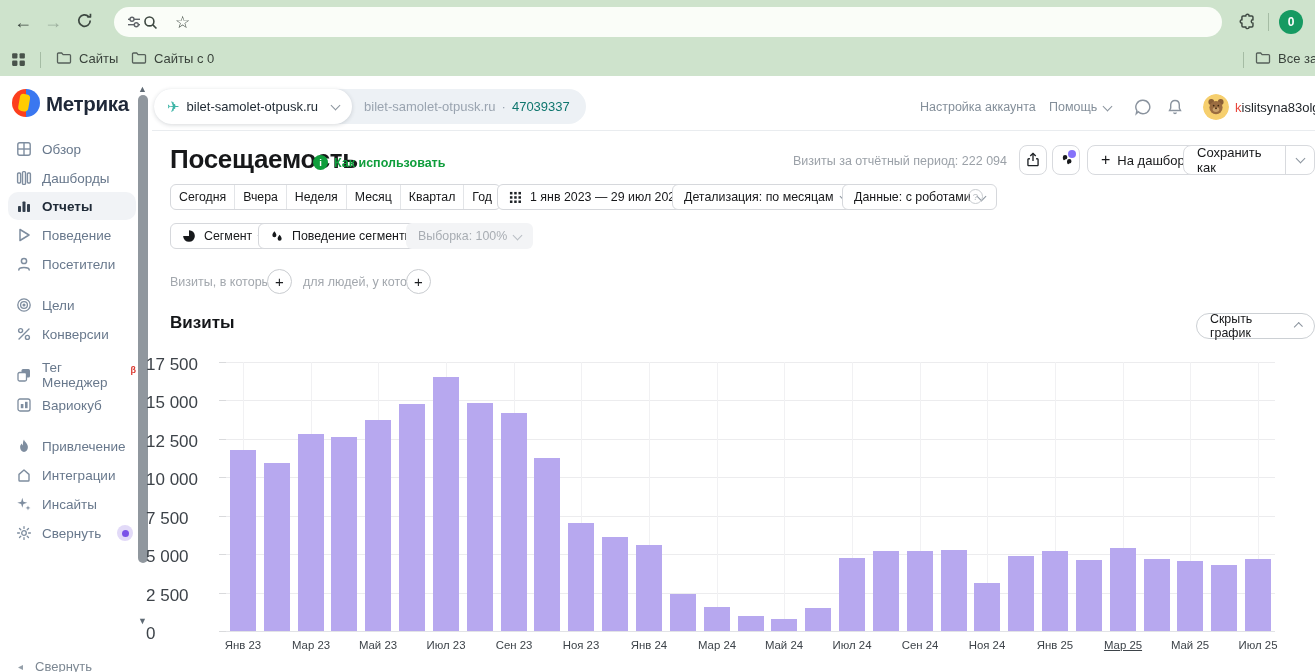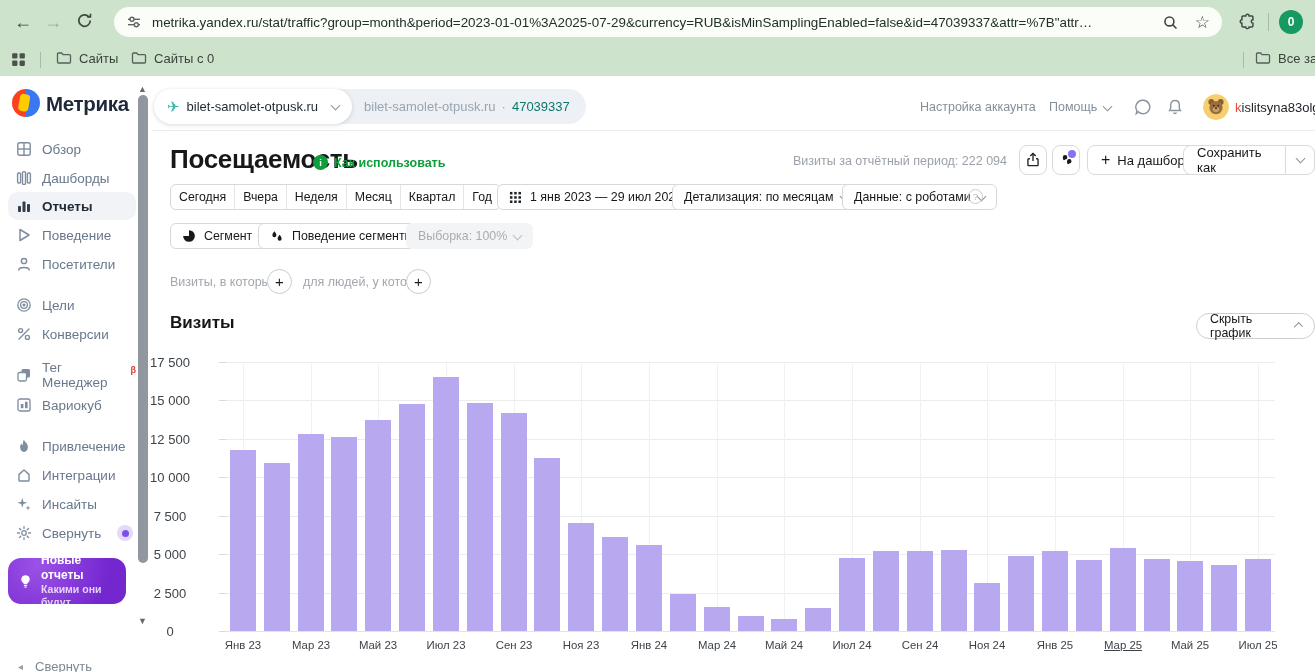--- a/index.html
+++ b/index.html
@@ -104,21 +104,21 @@
   .section-title{position:absolute;left:170px;top:313px;font-size:17px;font-weight:bold;color:#141619}
   .hide-pill{position:absolute;left:1196px;top:313px;height:26px;border:1px solid #ccd0d4;border-radius:15px;
              background:#fff;display:flex;align-items:center;padding:0 13px;font-size:12.4px;color:#17181a;
              box-sizing:border-box;cursor:pointer}
   #plot{position:absolute;left:226px;top:362px;width:1049px;height:269px}
   .hline{position:absolute;left:0;width:1049px;height:1px;background:#ececee}
   .hline.base{background:#e2e3e6}
   .vline{position:absolute;top:0;width:1px;height:269px;background:#f1f1f3}
   .ytick{position:absolute;left:-7px;width:7px;height:1px;background:#d9dadc}
   .bar{position:absolute;bottom:0;width:26px;z-index:2;cursor:pointer}
-  .ylab{position:absolute;left:130px;width:80px;text-align:center;font-size:13px;color:#3d4349}
+  .ylab{position:absolute;left:146px;width:80px;text-align:left;font-size:17px;color:#3d4349}
   .xlab{position:absolute;top:639px;width:70px;text-align:center;font-size:11.4px;color:#3d4349}
 </style>
 </head>
 <body>
 
 <div class="chrome-top">
   <span class="nav-glyph" style="left:14px;top:13px">←</span>
   <span class="nav-glyph disabled" style="left:44px;top:13px">→</span>
   <span class="nav-glyph" style="left:76px;top:12px">
     <svg width="17" height="17" viewBox="0 0 16 16" fill="none" stroke="#3d4841" stroke-width="1.6">
@@ -128,21 +128,20 @@
   </span>
   <div class="url-pill">
     <span class="pill-ic">
       <svg width="16" height="16" viewBox="0 0 16 16" stroke="#5f6368" stroke-width="1.4" fill="#fafdf8">
         <line x1="2" y1="5.3" x2="14" y2="5.3"></line>
           <circle cx="6" cy="5.3" r="2"></circle>
         <line x1="2" y1="10.7" x2="14" y2="10.7"></line>
           <circle cx="10.3" cy="10.7" r="2"></circle>
       </svg>
     </span>
-    <span class="url-text">metrika.yandex.ru/stat/traffic?group=month&amp;period=2023-01-01%3A2025-07-29&amp;currency=RUB&amp;isMinSamplingEnabled=false&amp;id=47039337&amp;attr=%7B"attr…</span>
     <span class="pill-ic" style="margin-right:16px">
       <svg width="17" height="17" viewBox="0 0 16 16" fill="none" stroke="#3d4841" stroke-width="1.5">
         <circle cx="7" cy="7" r="4.2"></circle>
           <line x1="10.2" y1="10.2" x2="13.6" y2="13.6"></line>
       </svg>
     </span>
     <span class="pill-ic" style="font-size:17px;color:#3d4841">☆</span>
   </div>
   <span class="pill-ic" style="position:absolute;left:1239px;top:13px">
     <svg width="18" height="18" viewBox="0 0 16 16" fill="none" stroke="#3d4841" stroke-width="1.3">
@@ -319,33 +318,20 @@
             <circle cx="8" cy="8" r="2.3"></circle>
             <path d="M8 1.6 V3.4 M8 12.6 V14.4 M1.6 8 H3.4 M12.6 8 H14.4 M3.5 3.5 L4.8 4.8 M11.2 11.2 L12.5 12.5 M3.5 12.5 L4.8 11.2 M11.2 4.8 L12.5 3.5" stroke-linecap="round"></path>
           </svg>
         </span>
         <span class="s-lb">Свернуть</span>
         <span class="s-dot">
           <span></span>
         </span>
       </div>
     </div>
-  <div class="promo-box">
-    <span style="margin-right:8px;display:flex">
-      <svg width="15" height="15" viewBox="0 0 16 16">
-          <path d="M8 1.3 a4.4 4.4 0 0 1 2.6 8 c-.5.4-.8 1-.8 1.7 H6.2 c0-.7-.3-1.3-.8-1.7 A4.4 4.4 0 0 1 8 1.3 Z" fill="#fff"></path>
-          <rect x="6.2" y="11.8" width="3.6" height="1.2" rx="0.6" fill="#fff"></rect>
-          <rect x="6.8" y="13.6" width="2.4" height="1" rx="0.5" fill="#fff"></rect>
-        </svg>
-    </span>
-    <span>
-      <div class="promo-t1">Новые отчеты</div>
-      <div class="promo-t2">Какими они будут</div>
-    </span>
-  </div>
   <div class="collapse-row">
     <span style="font-size:10px;color:#95a0aa">◂</span>
     <span>Свернуть</span>
   </div>
 </div>
 <span class="ss-arrow" style="top:84px">▲</span>
 <div class="ss-thumb"></div>
 <span class="ss-arrow" style="top:616px">▼</span>
 
 <div class="app-header-line"></div>

